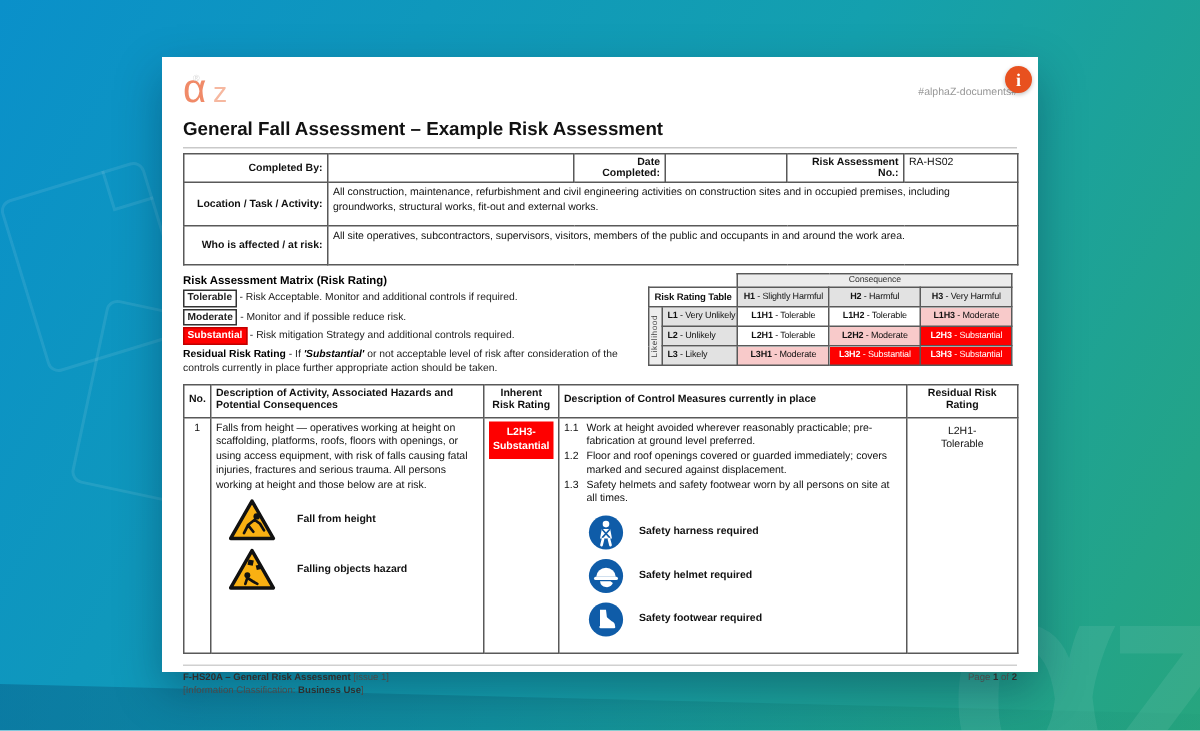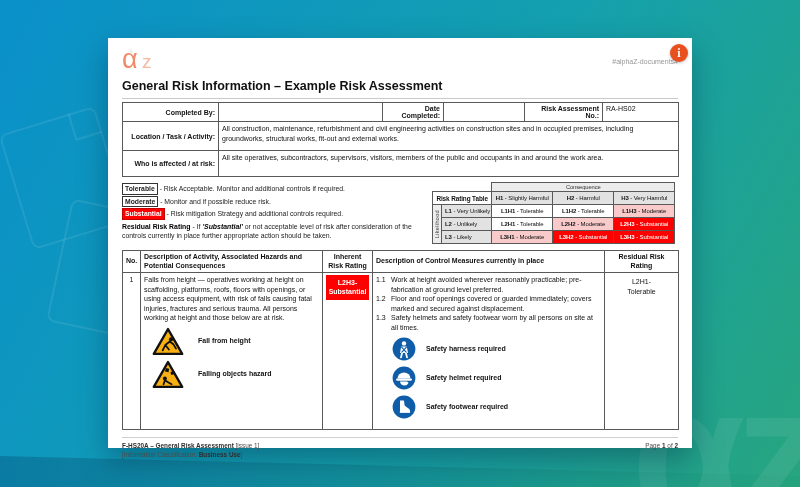--- a/index.html
+++ b/index.html
@@ -116,21 +116,21 @@
 
 <div class="info-badge">i</div>
 
 <div class="page">
 
   <div class="brand-row">
     <div class="logo"><span class="a">α</span><span class="reg">®</span><span class="z">z</span></div>
     <div class="doc-tag">#alphaZ-documents#</div>
   </div>
 
-  <div class="title">General Risk Information – Example Risk Assessment</div>
+  <div class="title">General Fall Assessment – Example Risk Assessment</div>
 
   <table class="info-table">
     <tbody>
         <tr class="r1">
       <td class="lbl" style="width:96px">Completed By:</td>
       <td class="val" style="width:164px"></td>
       <td class="lbl" style="width:61px">Date Completed:</td>
       <td class="val" style="width:81px"></td>
       <td class="lbl" style="width:78px">Risk Assessment No.:</td>
       <td class="val" style="width:76px">RA-HS02</td>
@@ -141,20 +141,21 @@
     </tr>
     <tr class="r3">
       <td class="lbl">Who is affected / at risk:</td>
       <td class="val body-txt" colspan="5">All site operatives, subcontractors, supervisors, visitors, members of the public and occupants in and around the work area.</td>
     </tr>
   </tbody>
     </table>
 
   <div class="matrix-sec">
     <div class="legend">
+      <h3>Risk Assessment Matrix (Risk Rating)</h3>
       <div class="item"><span class="chip">Tolerable</span><span> - Risk Acceptable. Monitor and additional controls if required.</span></div>
       <div class="item"><span class="chip">Moderate</span><span> - Monitor and if possible reduce risk.</span></div>
       <div class="item"><span class="chip substantial">Substantial</span><span> - Risk mitigation Strategy and additional controls required.</span></div>
       <div class="note"><b>Residual Risk Rating</b><span> - If </span><b><i>'Substantial'</i></b><span> or not acceptable level of risk after consideration of the controls currently in place further appropriate action should be taken.</span></div>
     </div>
 
     <div class="matrix-wrap">
       <table class="matrix">
         <tbody>
             <tr>

